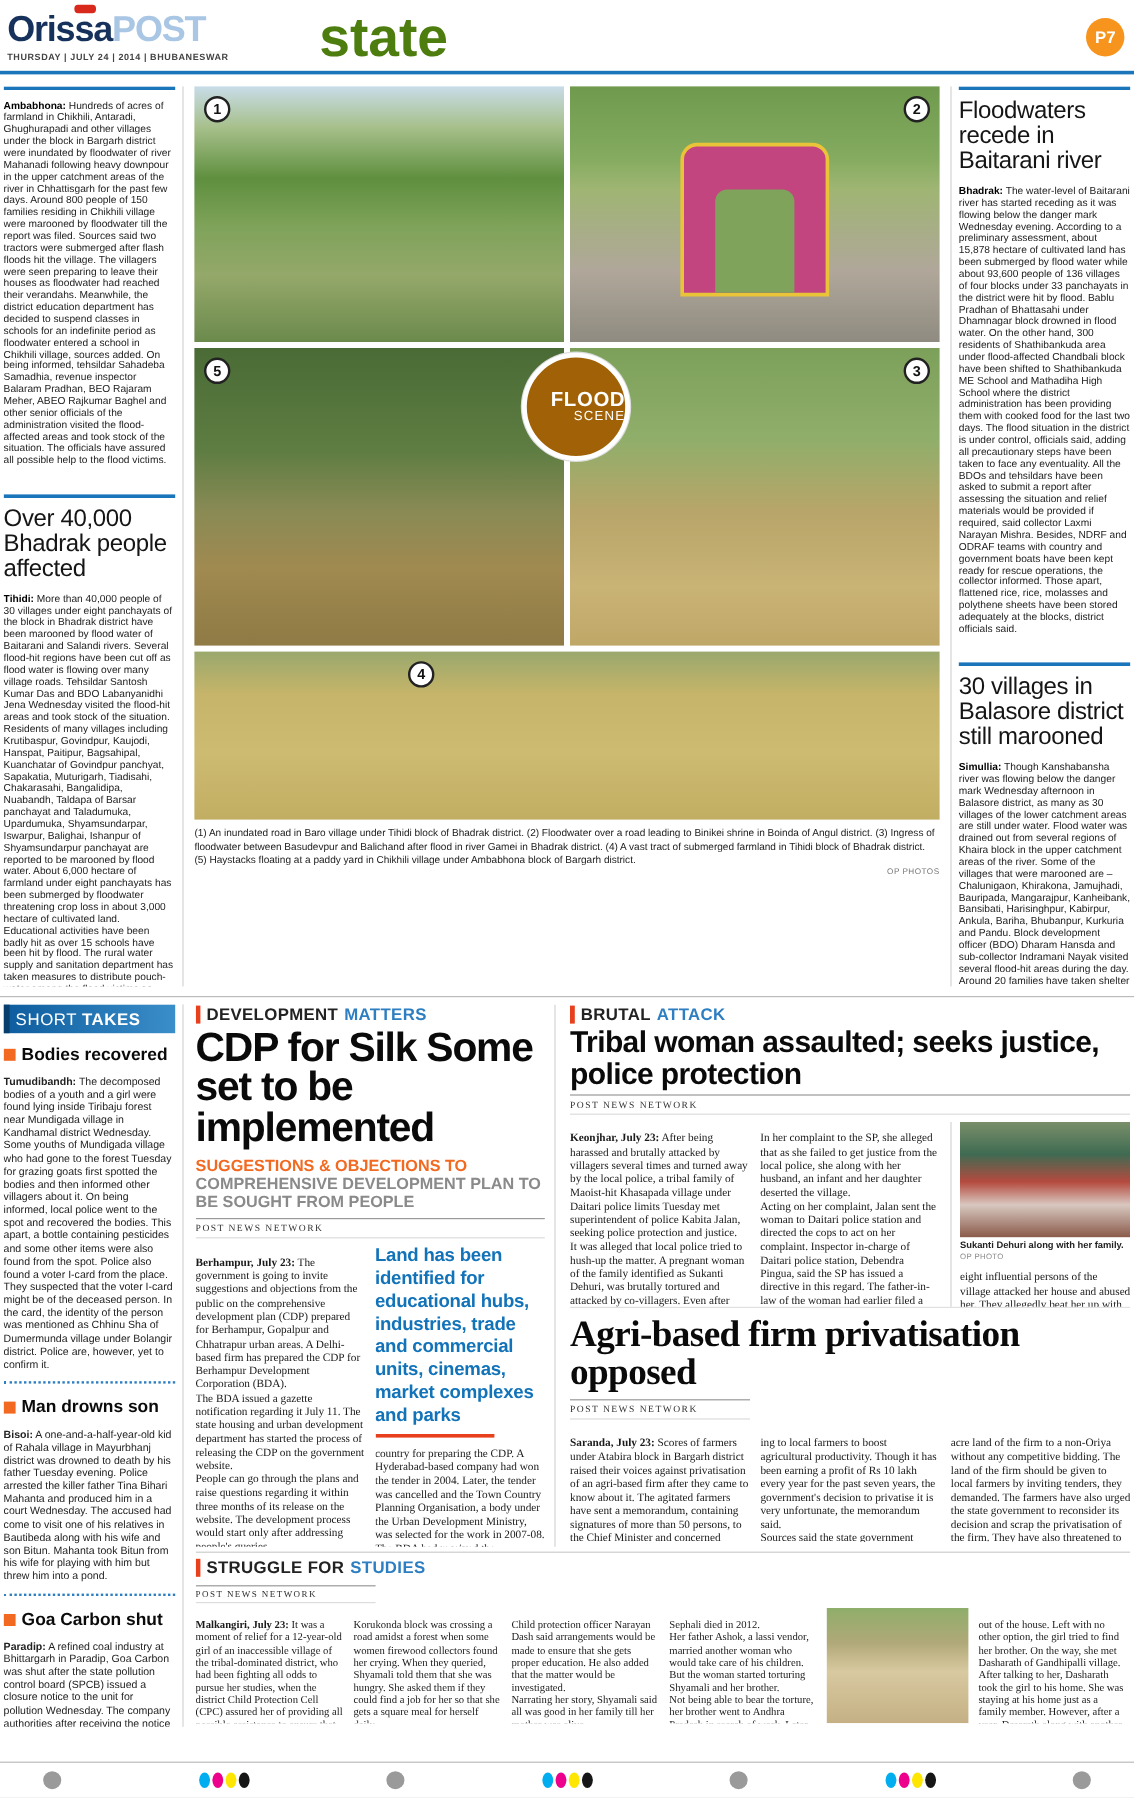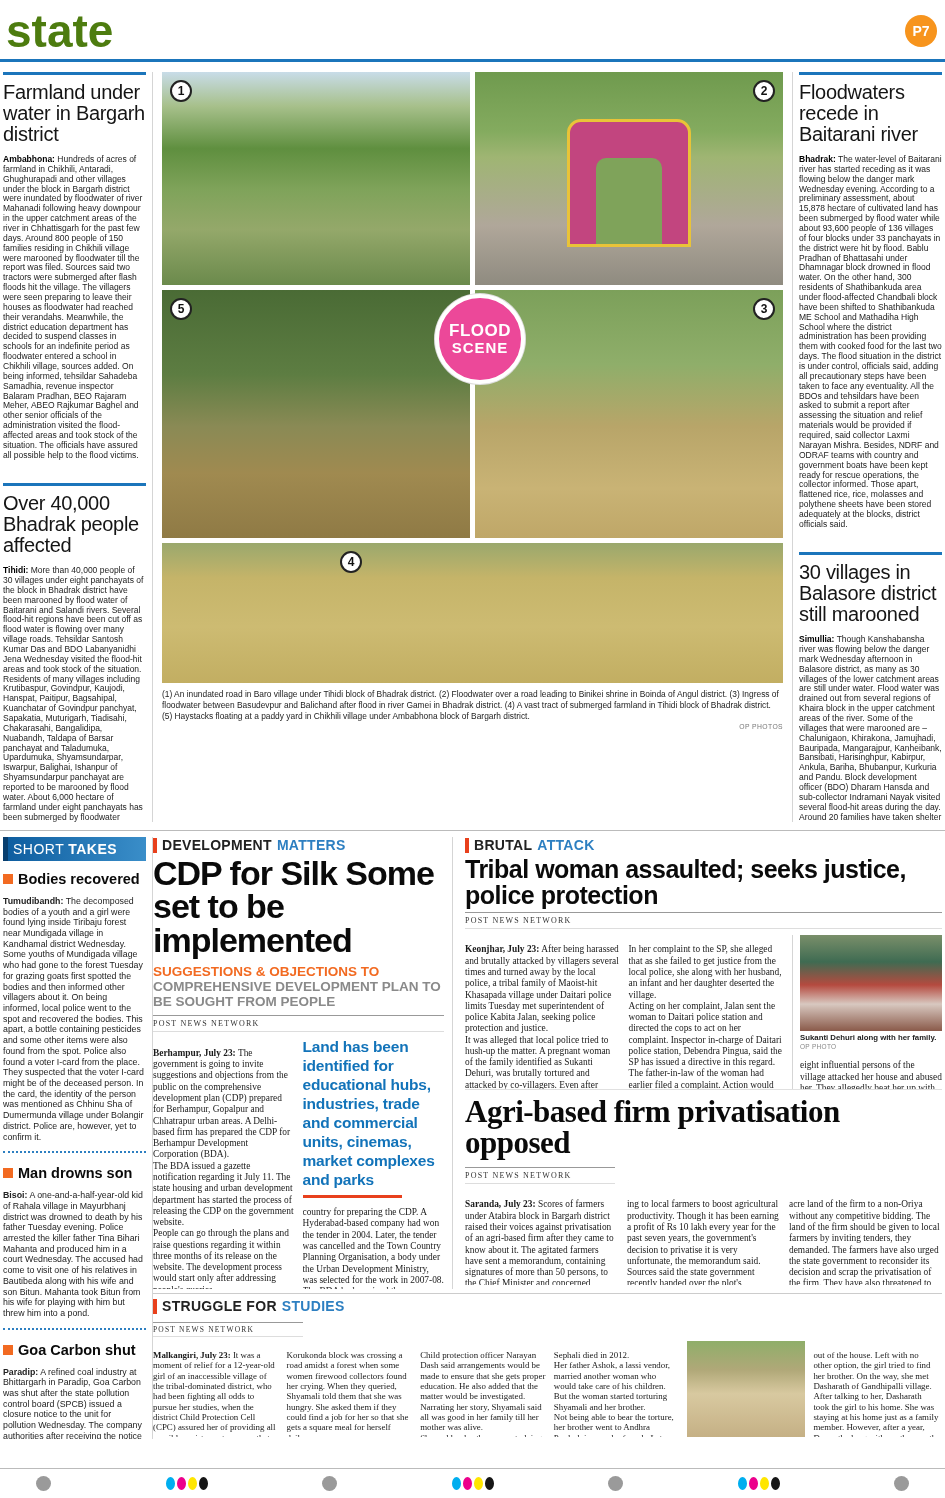--- a/index.html
+++ b/index.html
@@ -42,31 +42,31 @@
   .arch{position:absolute;left:30%;top:22%;width:40%;height:60%;background:#c2457f;border-radius:14px 14px 0 0;border:3px solid #e9c338;}
   .archin{position:absolute;left:22%;top:30%;width:56%;height:70%;background:#7fa35a;border-radius:10px 10px 0 0;}
   .ph5{background:linear-gradient(180deg,#4a6b35 0%,#5d7d42 34%,#8a8a55 55%,#a08a50 74%,#8f7a45 100%);}
   .ph3{background:linear-gradient(180deg,#7ca05a 0%,#8fae6a 30%,#b8a569 55%,#c9b375 80%,#bfa768 100%);}
   .ph4{background:linear-gradient(180deg,#9aa86d 0%,#c5b469 25%,#cdbb72 60%,#c2ae62 100%);}
   .numbadge{position:absolute;width:22px;height:22px;border-radius:50%;background:#fff;border:2px solid #222;
             color:#111;font-size:12px;font-weight:bold;display:flex;align-items:center;justify-content:center;}
   .n1{top:8px;left:8px;} .n2{top:8px;right:8px;} .n5{top:8px;left:8px;} .n3{top:8px;right:8px;}
   .n4{top:8px;left:178px;}
   .floodbadge{position:absolute;left:273px;top:222px;width:90px;height:90px;border-radius:50%;
-              background:#ec4899;border:4px solid #fff;box-shadow:0 0 0 1px #ddd;color:#fff;
-              display:flex;flex-direction:column;align-items:center;justify-content:center;line-height:1.05;}
+              background:#a16207;border:4px solid #fff;box-shadow:0 0 0 1px #ddd;color:#fff;
+              display:flex;flex-direction:column;align-items:flex-end;justify-content:center;line-height:1.05;}
   .floodbadge .fl1{font-size:17px;font-weight:bold;letter-spacing:.5px;}
-  .floodbadge .fl2{font-size:15px;font-weight:bold;letter-spacing:1px;}
+  .floodbadge .fl2{font-size:11px;font-weight:normal;letter-spacing:1px;}
   .caption{margin-top:6px;font-size:8.4px;line-height:1.3;color:#1c1c1c;}
   .caption .credit{display:block;text-align:right;color:#777;font-size:6.8px;margin-top:1px;letter-spacing:.4px;}
 
   .bigdivider{border-top:1px solid #bbb;margin:8px 0 0 0;}
 
   
-  .lowerzone{display:grid;grid-template-columns:150px 1fr;padding:6px 3px 0 3px;height:608px;}
+  .lowerzone{display:grid;grid-template-columns:150px 1fr;column-gap:10px;padding:6px 3px 0 3px;height:608px;}
   .rail{border-right:1px solid #d5d5d5;padding-right:6px;overflow:hidden;}
   .stakehead{background:linear-gradient(90deg,#0d5c9e,#3a8ec9);color:#fff;height:24px;display:flex;align-items:center;
              padding-left:6px;font-size:14px;letter-spacing:.5px;position:relative;}
   .stakehead .sq{position:absolute;left:0;top:0;width:5px;height:24px;background:#083e6e;}
   .stakehead .w1{font-weight:normal;margin-left:4px;}
   .stakehead .w2{font-weight:bold;margin-left:4px;}
   .stake{padding-top:8px;}
   .staketitle{display:flex;align-items:center;gap:5px;font-size:14.5px;font-weight:bold;color:#0a0a0a;margin:2px 0 6px 0;}
   .bullet{width:10px;height:10px;background:#f26a21;flex:0 0 auto;}
   .stakebody{font-size:8.8px;line-height:1.22;color:#222;white-space:pre-line;}
@@ -123,29 +123,35 @@
   .cmyk{display:flex;gap:2px;align-items:center;}
   .cmyk i{display:block;width:9px;height:13px;border-radius:50%;}
   .cmyk .c{background:#00aeef;} .cmyk .m{background:#ec008c;} .cmyk .y{background:#ffe600;} .cmyk .k{background:#161616;}
 </style>
 </head>
 <body>
 
 <div class="page">
 
   <div class="mast">
+    <div class="brandwrap">
+      <div class="brand">
+        <span class="brandmark"></span>
+        <span class="b1">Orissa</span><span class="b2">POST</span>
+      </div>
+      <div class="dateline">THURSDAY | JULY 24 | 2014 | BHUBANESWAR</div>
+    </div>
     <div class="sectionname">state</div>
     <div class="pagebadge">P7</div>
   </div>
 
   <div class="topband">
 
     <div class="sidecol leftcol">
       <div class="bluebar"></div>
-      <h2 class="hl-side">Farmland under water in Bargarh district</h2>
       <p class="sidebody"><b>Ambabhona:</b> <span>Hundreds of acres of farmland in Chikhili, Antaradi, Ghughurapadi and other villages under the block in Bargarh district were inundated by floodwater of river Mahanadi following heavy downpour in the upper catchment areas of the river in Chhattisgarh for the past few days. Around 800 people of 150 families residing in Chikhili village were marooned by floodwater till the report was filed. Sources said two tractors were submerged after flash floods hit the village. The villagers were seen preparing to leave their houses as floodwater had reached their verandahs. Meanwhile, the district education department has decided to suspend classes in schools for an indefinite period as floodwater entered a school in Chikhili village, sources added. On being informed, tehsildar Sahadeba Samadhia, revenue inspector Balaram Pradhan, BEO Rajaram Meher, ABEO Rajkumar Baghel and other senior officials of the administration visited the flood-affected areas and took stock of the situation. The officials have assured all possible help to the flood victims.</span></p>
       <div class="sidegap"></div>
       <div class="bluebar"></div>
       <h2 class="hl-side">Over 40,000 Bhadrak people affected</h2>
       <p class="sidebody"><b>Tihidi:</b> <span>More than 40,000 people of 30 villages under eight panchayats of the block in Bhadrak district have been marooned by flood water of Baitarani and Salandi rivers. Several flood-hit regions have been cut off as flood water is flowing over many village roads. Tehsildar Santosh Kumar Das and BDO Labanyanidhi Jena Wednesday visited the flood-hit areas and took stock of the situation. Residents of many villages including Krutibaspur, Govindpur, Kaujodi, Hanspat, Paitipur, Bagsahipal, Kuanchatar of Govindpur panchyat, Sapakatia, Muturigarh, Tiadisahi, Chakarasahi, Bangalidipa, Nuabandh, Taldapa of Barsar panchayat and Taladumuka, Upardumuka, Shyamsundarpar, Iswarpur, Balighai, Ishanpur of Shyamsundarpur panchayat are reported to be marooned by flood water. About 6,000 hectare of farmland under eight panchayats has been submerged by floodwater threatening crop loss in about 3,000 hectare of cultivated land. Educational activities have been badly hit as over 15 schools have been hit by flood. The rural water supply and sanitation department has taken measures to distribute pouch-water among the flood victims as several tube wells have been submerged, RWSS junior engineer Khagendra Prasad Behera said.</span></p>
     </div>
 
     <div class="collage">
       <div class="prow r1">
         <div class="photo ph1">

